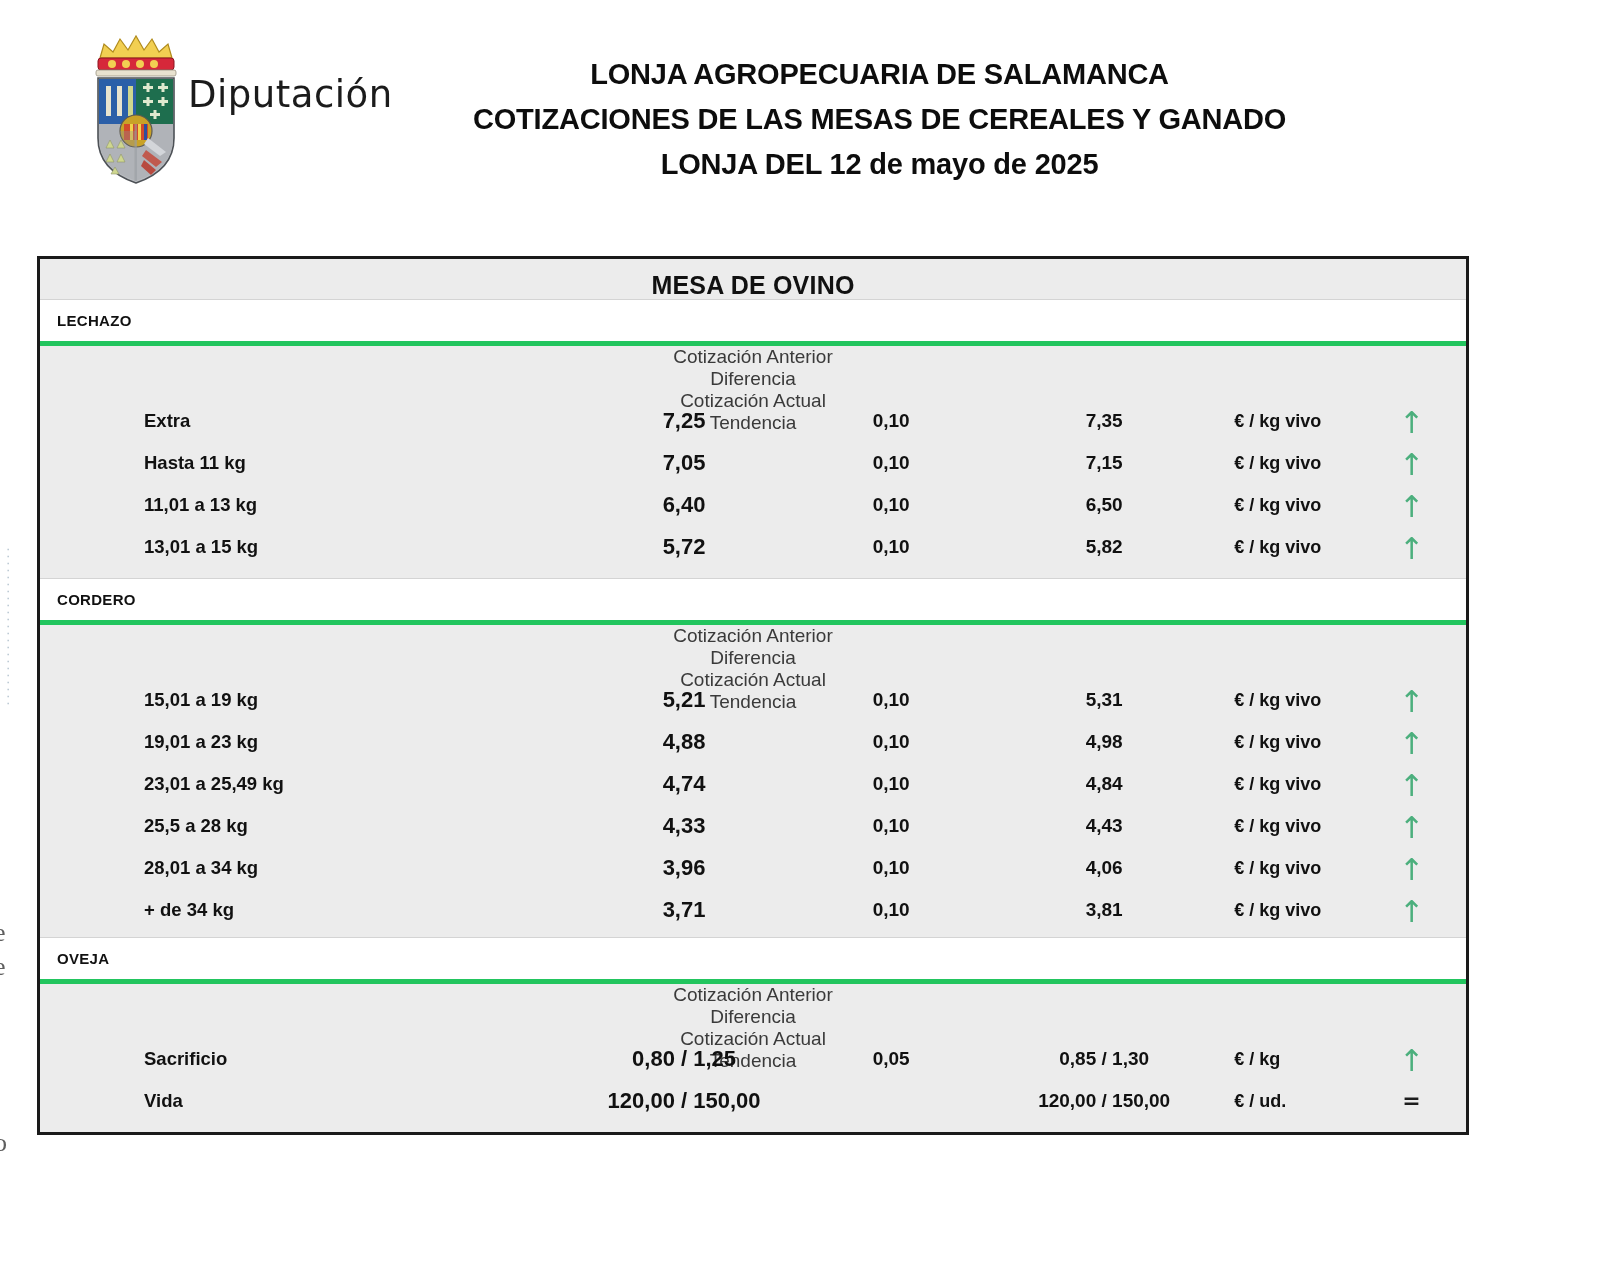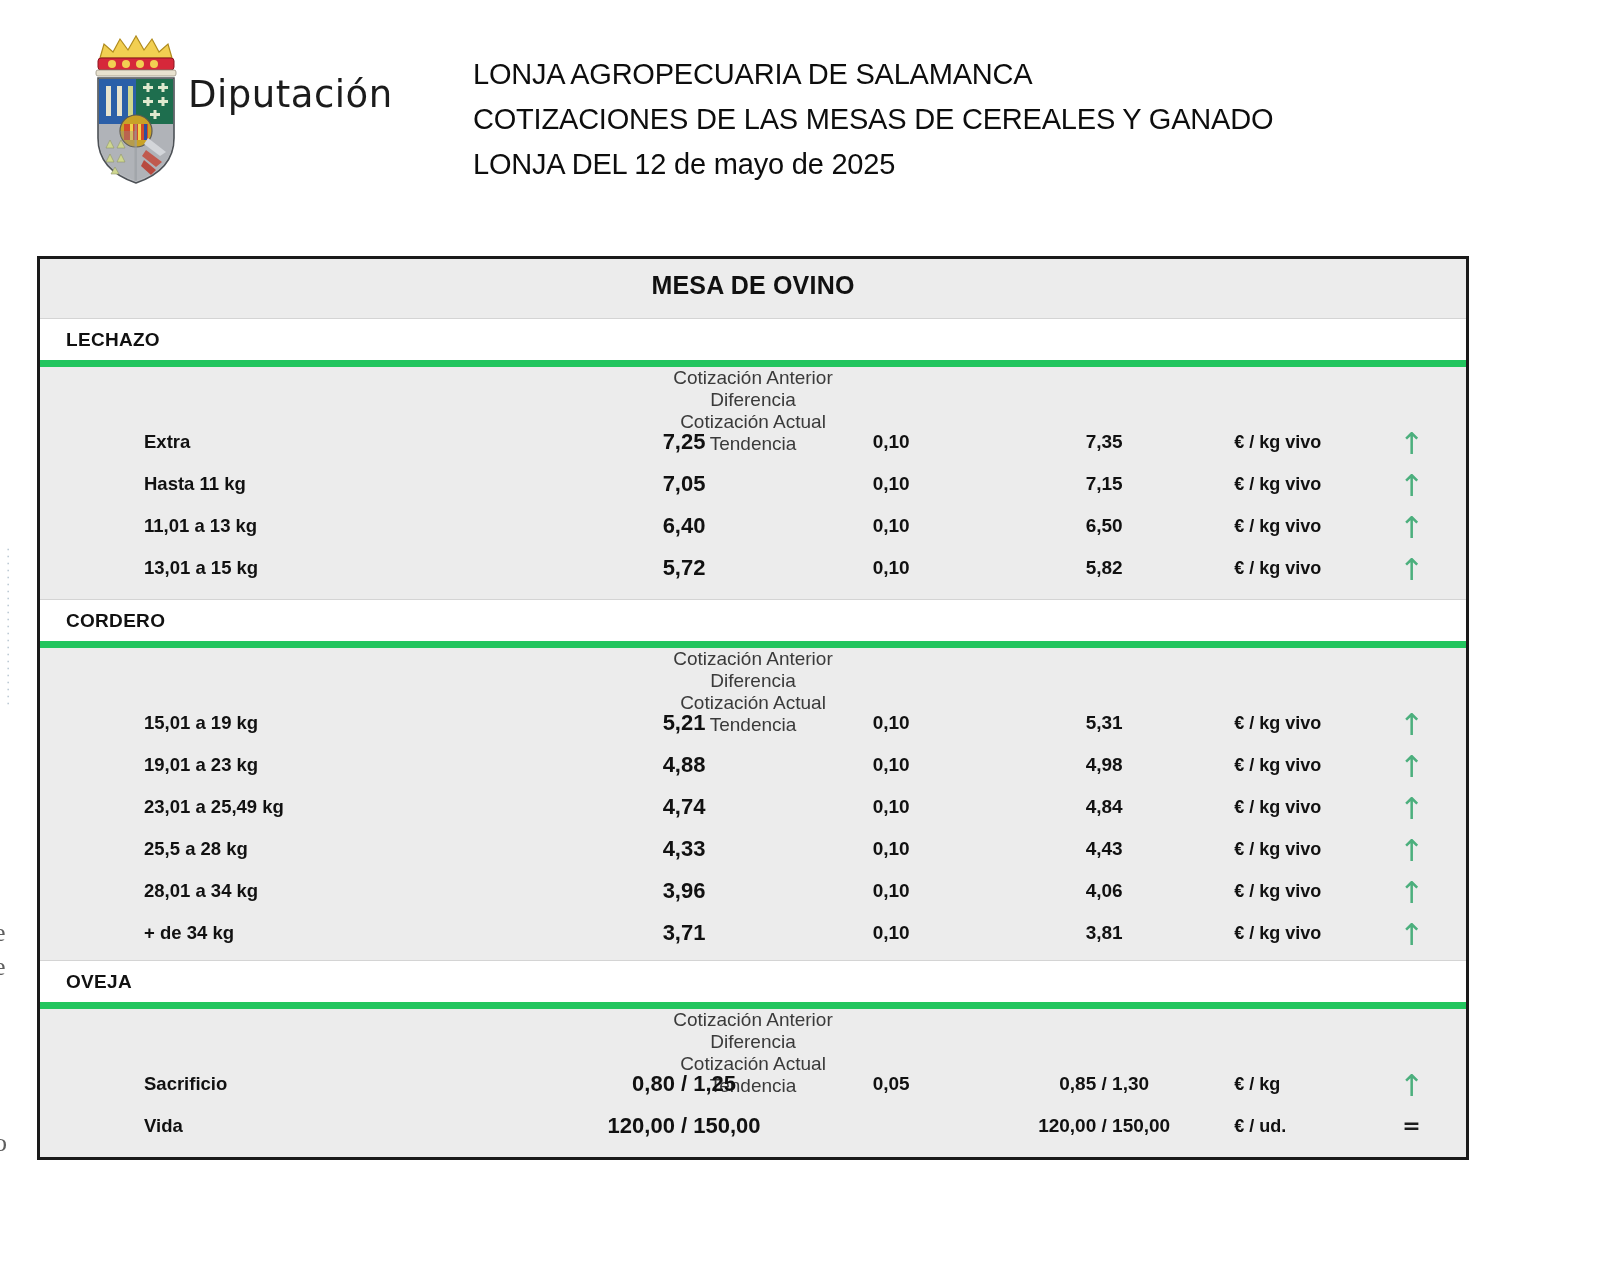--- a/index.html
+++ b/index.html
@@ -36,57 +36,58 @@
     font-size: 37px;
     line-height: 54px;
     color: #1b1b1b;
     letter-spacing: 0.5px;
   }
   .logo-text .l2 { font-size: 34px; }
 
   .title-block {
     position: absolute;
     left: 425px; top: 52px;
-    font-weight: normal;
+    font-weight: bold;
     font-size: 29px;
     line-height: 45px;
     letter-spacing: -0.2px;
     color: #0d0d0d;
     white-space: nowrap;
+    text-align: center;
   }
 
   
   .table-wrap {
     position: absolute;
     left: 37px;
     top: 256px;
     width: 1432px;
     border: 3px solid #1a1a1a;
     background: #ececec;
     box-sizing: border-box;
   }
   .mesa-title {
-    height: 59px;
+    height: 40px;
     line-height: 52px;
     text-align: center;
     font-weight: bold;
     font-size: 25px;
     background: #ececec;
     letter-spacing: 0.2px;
   }
   .section-name {
     background: #ffffff;
     height: 41px;
     line-height: 41px;
-    padding-left: 26px;
+    padding-left: 17px;
     font-weight: bold;
-    font-size: 19px;
+    font-size: 15px;
     letter-spacing: 0.3px;
     border-top: 1px solid #d4d4d4;
-    border-bottom: 7px solid #22c55e;
+    border-bottom: 5px solid #22c55e;
   }
   .grid-rows { background: #ececec; }
 
   .row {
     display: flex;
     align-items: center;
     height: 42px;
     background: #ececec;
   }
   .row.colhead { height: 48px; flex-direction: column; }

